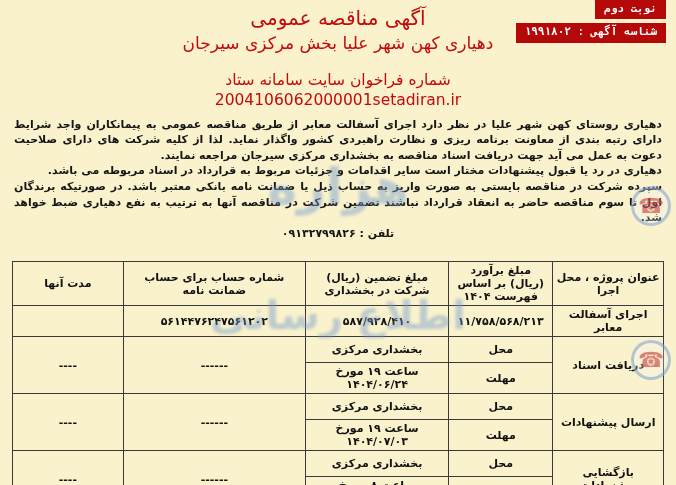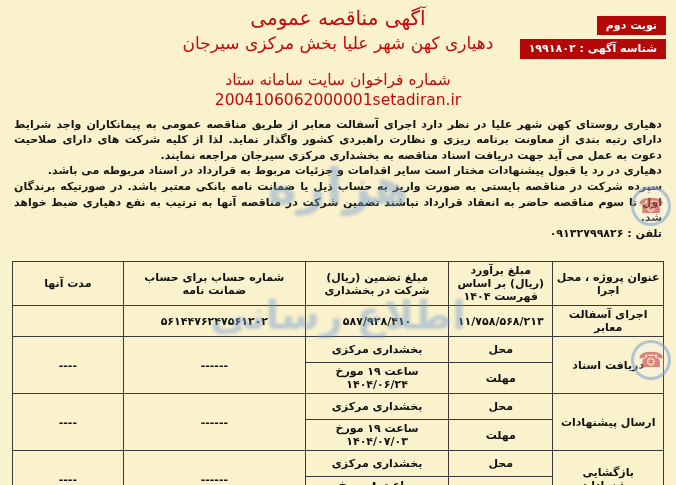--- a/index.html
+++ b/index.html
@@ -8,31 +8,31 @@
     width:676px;height:485px;
     background:#FAF2CC;
     direction:rtl;
     font-family:"DejaVu Sans",sans-serif;
     overflow:hidden;
     box-sizing:border-box;
     padding:6px 12px 0;
     margin:0 auto;
   }
   
-  .badges{position:absolute;top:16px;right:10px;display:flex;flex-direction:column;gap:4px;align-items:flex-start;z-index:2;}
+  .badges{position:absolute;top:0;right:10px;display:flex;flex-direction:column;gap:4px;align-items:flex-start;z-index:2;font-family:Liberation Mono, monospace;}
   .badge{background:#B50909;color:#fff;font-size:11px;font-weight:bold;padding:2px 9px;line-height:1.4;white-space:nowrap;}
   
   .titles{text-align:center;color:#C40A0A;font-weight:normal;margin:0 90px;}
   .title1{font-size:20px;line-height:1.25;margin:0;}
   .title2{font-size:17px;line-height:1.25;margin:2px 0 16px;}
   .title3{font-size:15.5px;line-height:1.3;margin:8px 0 0;}
   
   .body-text{margin:6px 2px 0;font-size:11px;font-weight:bold;color:#151515;text-align:justify;line-height:1.42;}
   .body-text p{margin:0;}
-  .phone-line{text-align:right;}
+  .phone-line{text-align:center;}
   
   .tender-table{width:100%;border-collapse:collapse;margin-top:20px;font-size:11px;font-weight:bold;color:#111;table-layout:fixed;position:relative;z-index:1;}
   .tender-table th,.tender-table td{border:1px solid #3a3a3a;text-align:center;vertical-align:middle;padding:2px 3px;overflow:hidden;}
   .tender-table thead th{height:32px;background:rgba(250,242,204,0.4);}
   .tender-table tbody td{height:21px;}
   .c0{width:17%;}.c1{width:16%;}.c2{width:22%;}.c3{width:28%;}.c4{width:17%;}
   
   .watermark{position:absolute;inset:0;pointer-events:none;z-index:3;}
   .wm-band{position:absolute;left:0;right:0;text-align:center;color:rgba(115,155,208,0.45);font-weight:bold;filter:blur(1.6px);white-space:nowrap;overflow:hidden;}
   .wm-band1{top:158px;font-size:50px;letter-spacing:46px;}

